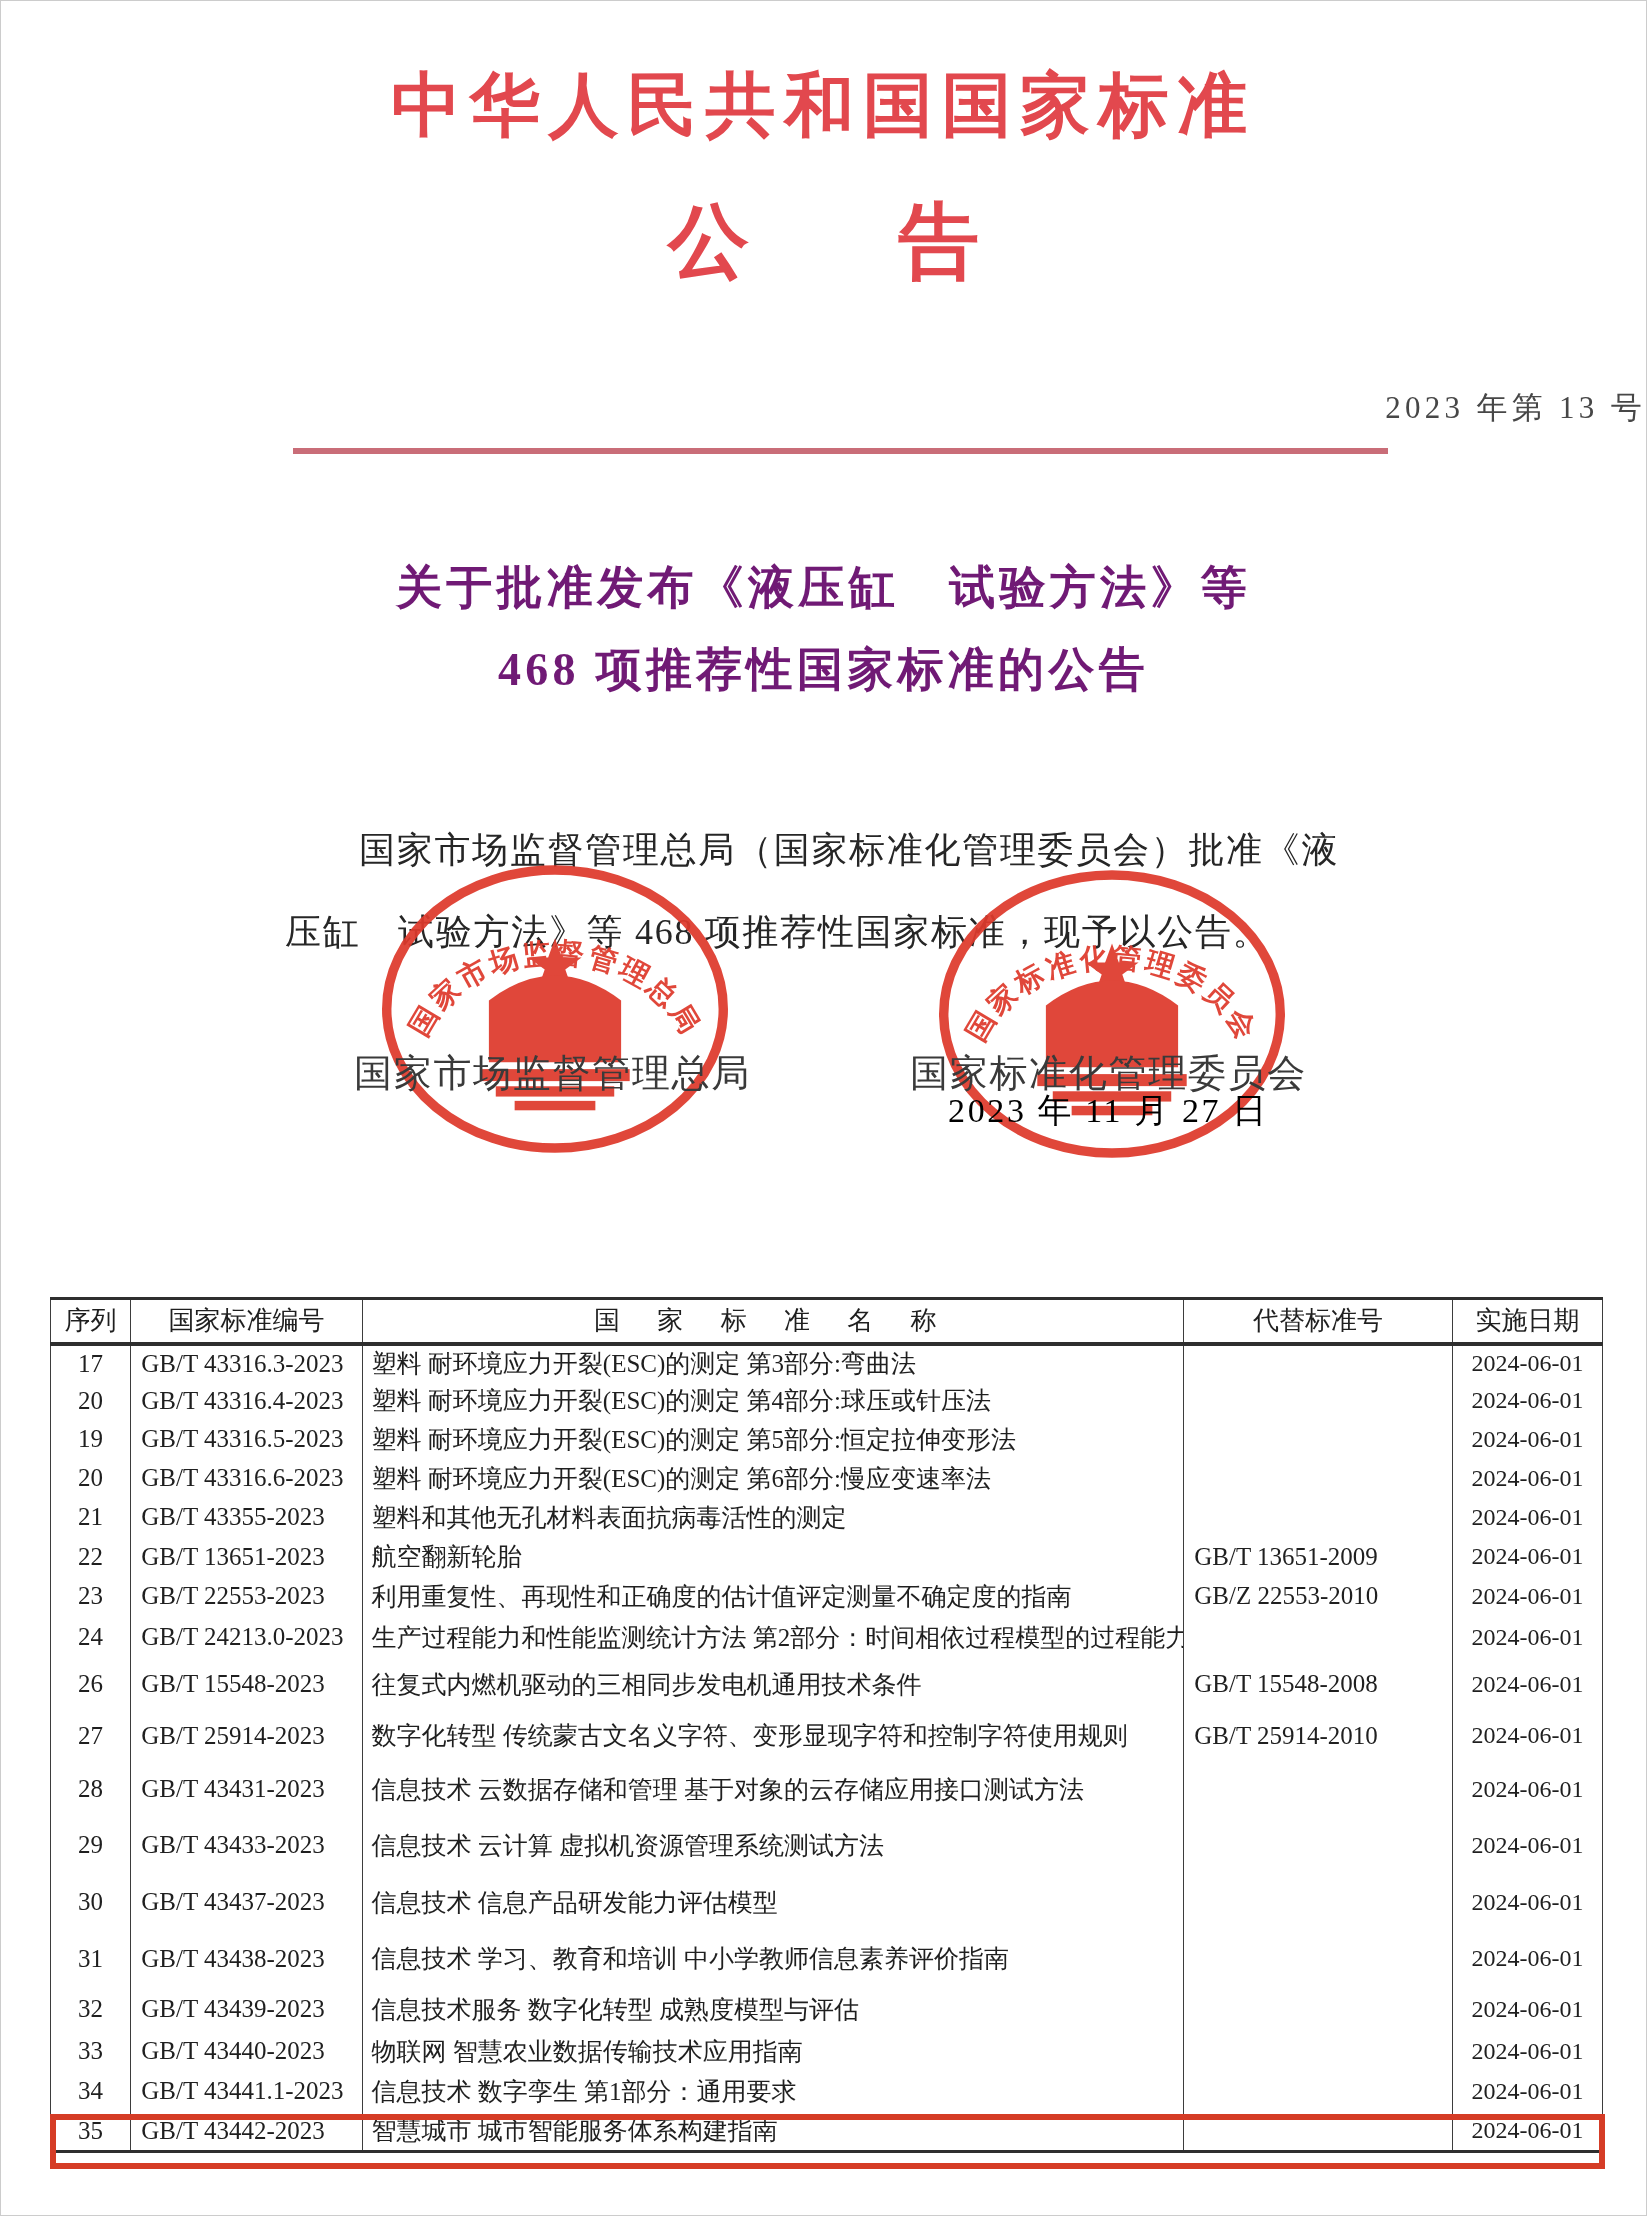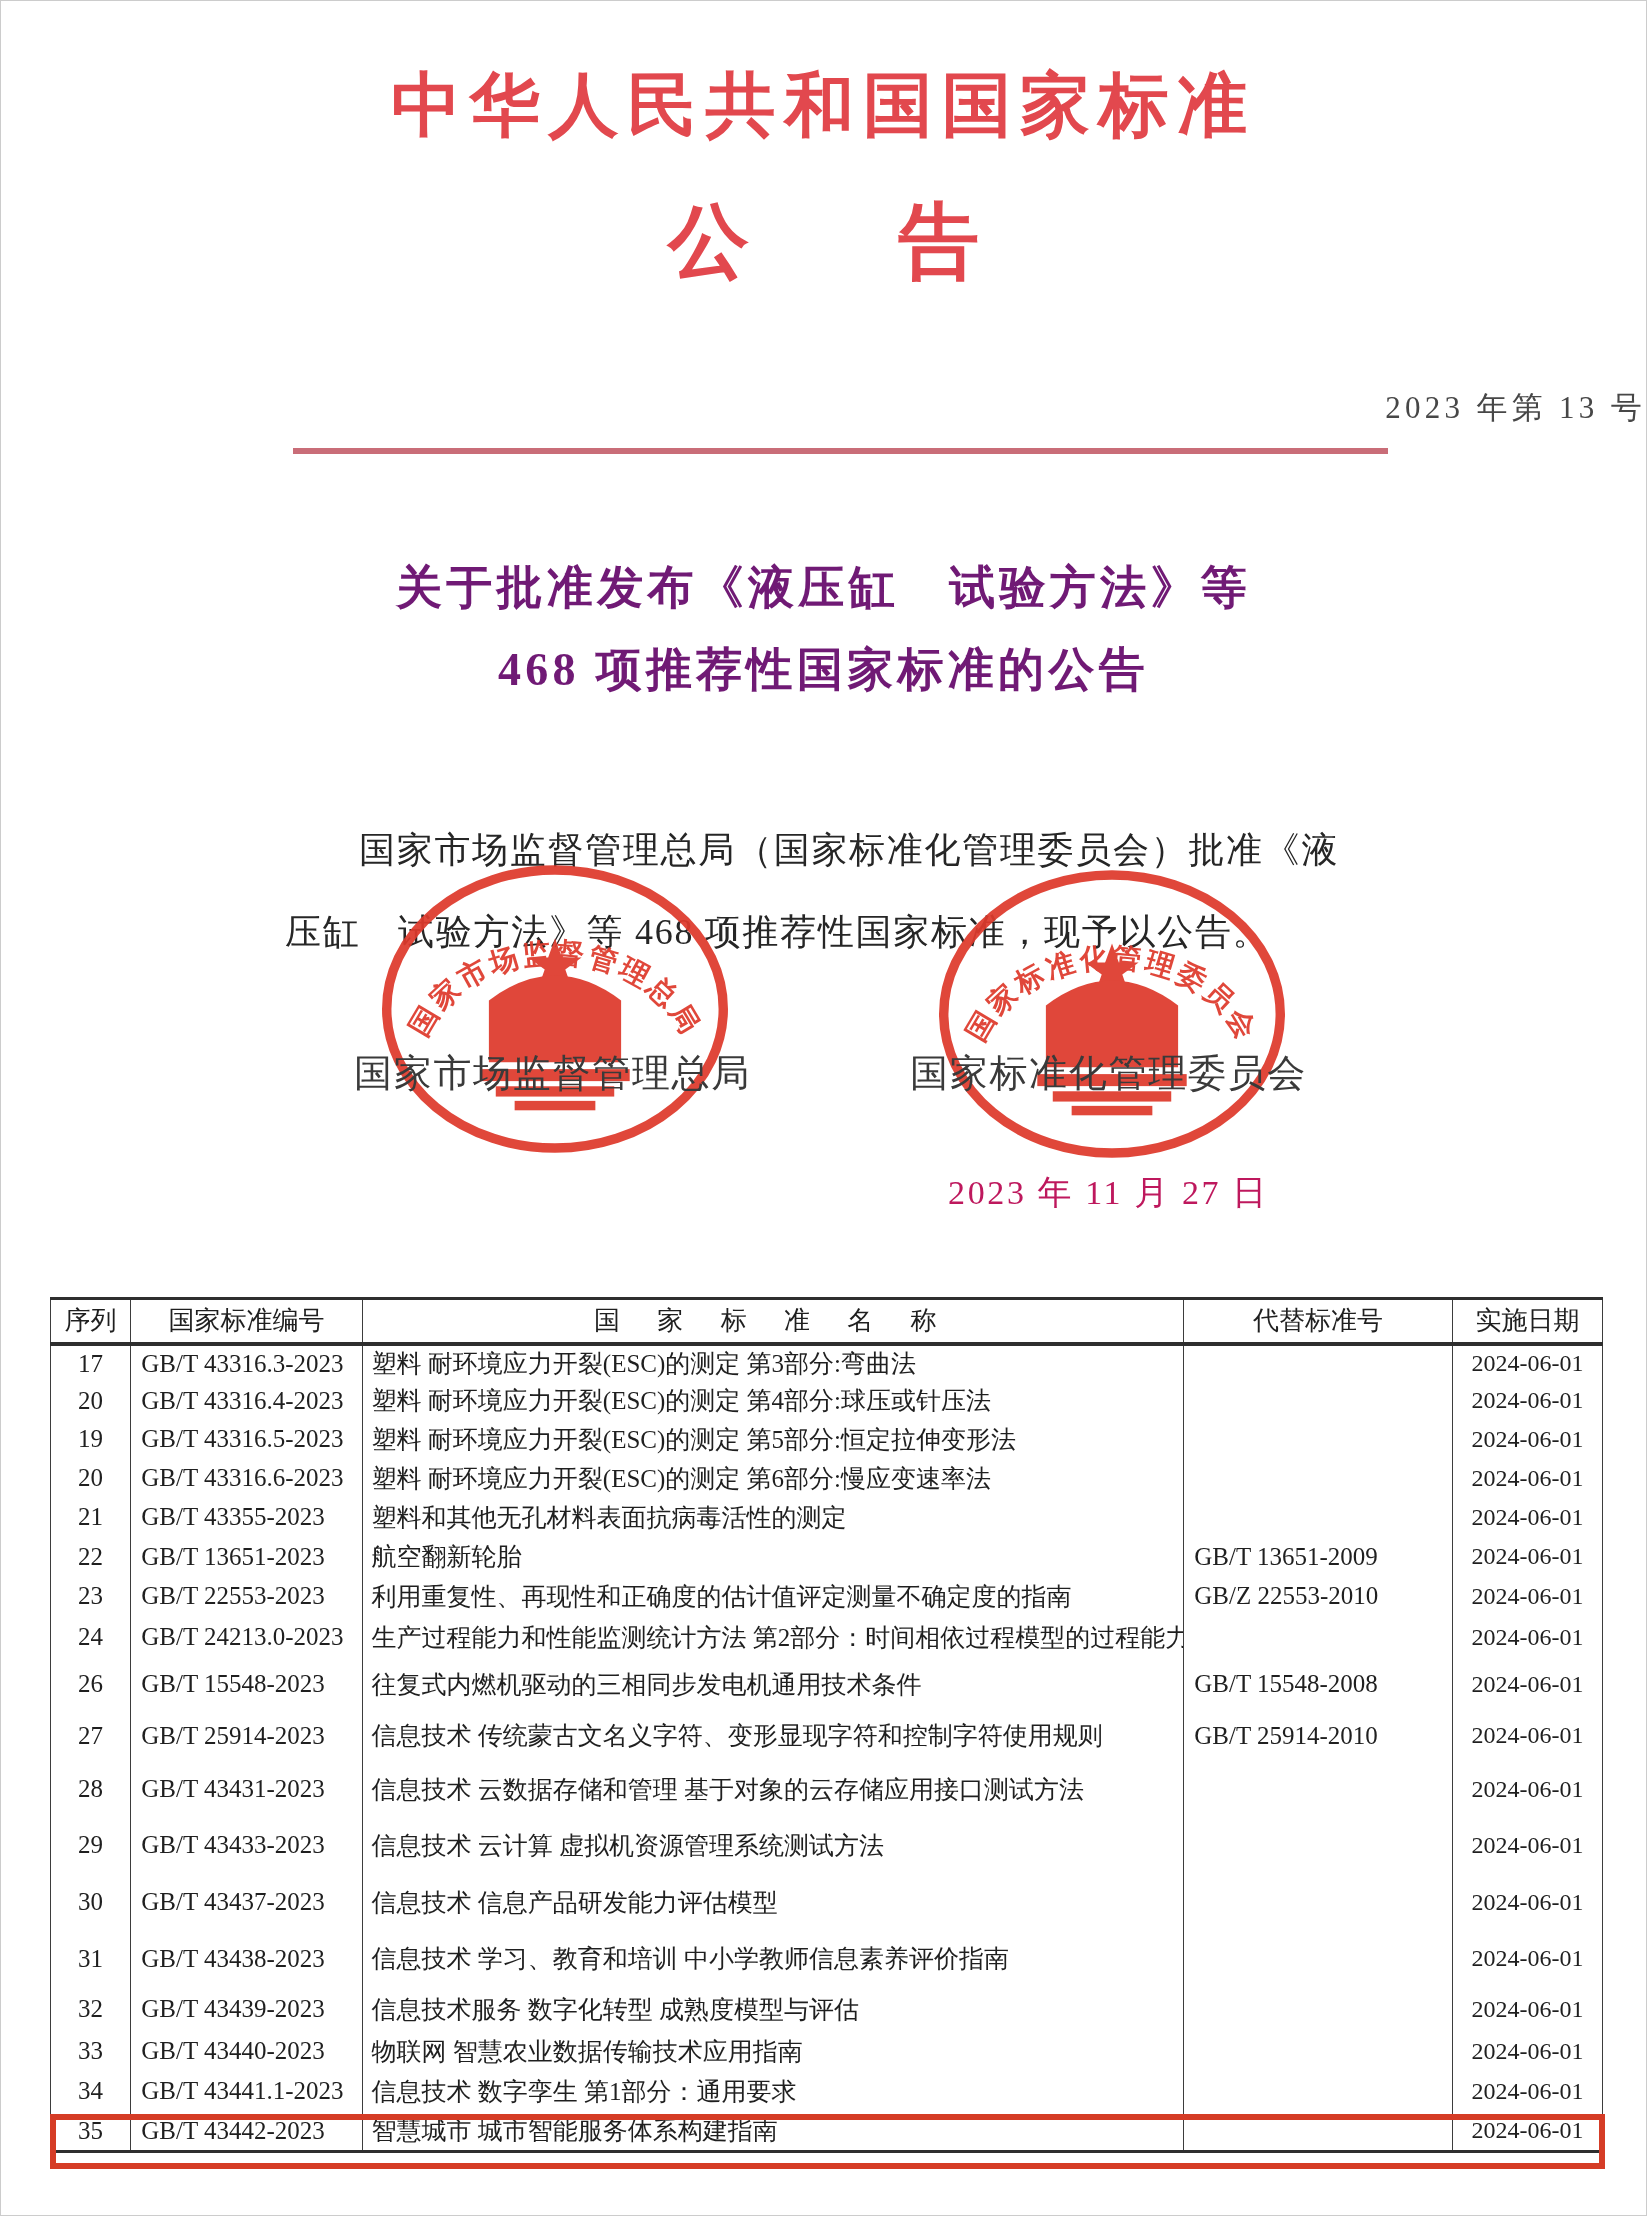--- a/index.html
+++ b/index.html
@@ -41,22 +41,22 @@
   .seal-left  { left:378px;  top:862px; }
   .seal-right { left:935px; top:867px; }
   .agency-name {
     position:absolute; width:403px; text-align:center;
     font-size:38px; font-weight:500; color:#3a3a3a;
     letter-spacing:1.7px; white-space:nowrap; z-index:5;
   }
   .agency-left  { left:350px;  top:1047px; }
   .agency-right { left:906px; top:1047px; }
   .issue-date {
-    position:absolute; left:906px; top:1169px; width:403px;
-    text-align:center; font-size:34px; color:#be185d;
+    position:absolute; left:906px; top:1087px; width:403px;
+    text-align:center; font-size:34px; color:#000000;
     letter-spacing:2.6px; white-space:nowrap; z-index:5;
   }
   table.standards {
     position:absolute; left:49px; top:1296px; width:1551px;
     border-collapse:collapse; table-layout:fixed;
     font-size:25px; color:#1f1f1f;
   }
   table.standards th, table.standards td {
     border-left:1.7px solid #3d3d3d; border-right:1.7px solid #3d3d3d;
     vertical-align:middle; white-space:nowrap; overflow:hidden;
@@ -209,21 +209,21 @@
         <tr style="height: 51px;">
           <td class="c0">26</td>
           <td class="c1">GB/T 15548-2023</td>
           <td class="c2">往复式内燃机驱动的三相同步发电机通用技术条件</td>
           <td class="c3">GB/T 15548-2008</td>
           <td class="c4">2024-06-01</td>
         </tr>
         <tr style="height: 52px;">
           <td class="c0">27</td>
           <td class="c1">GB/T 25914-2023</td>
-          <td class="c2">信息技术 传统蒙古文名义字符、变形显现字符和控制字符使用规则</td>
+          <td class="c2">数字化转型 传统蒙古文名义字符、变形显现字符和控制字符使用规则</td>
           <td class="c3">GB/T 25914-2010</td>
           <td class="c4">2024-06-01</td>
         </tr>
         <tr style="height: 55px;">
           <td class="c0">28</td>
           <td class="c1">GB/T 43431-2023</td>
           <td class="c2">信息技术 云数据存储和管理 基于对象的云存储应用接口测试方法</td>
           <td class="c3"></td>
           <td class="c4">2024-06-01</td>
         </tr>

